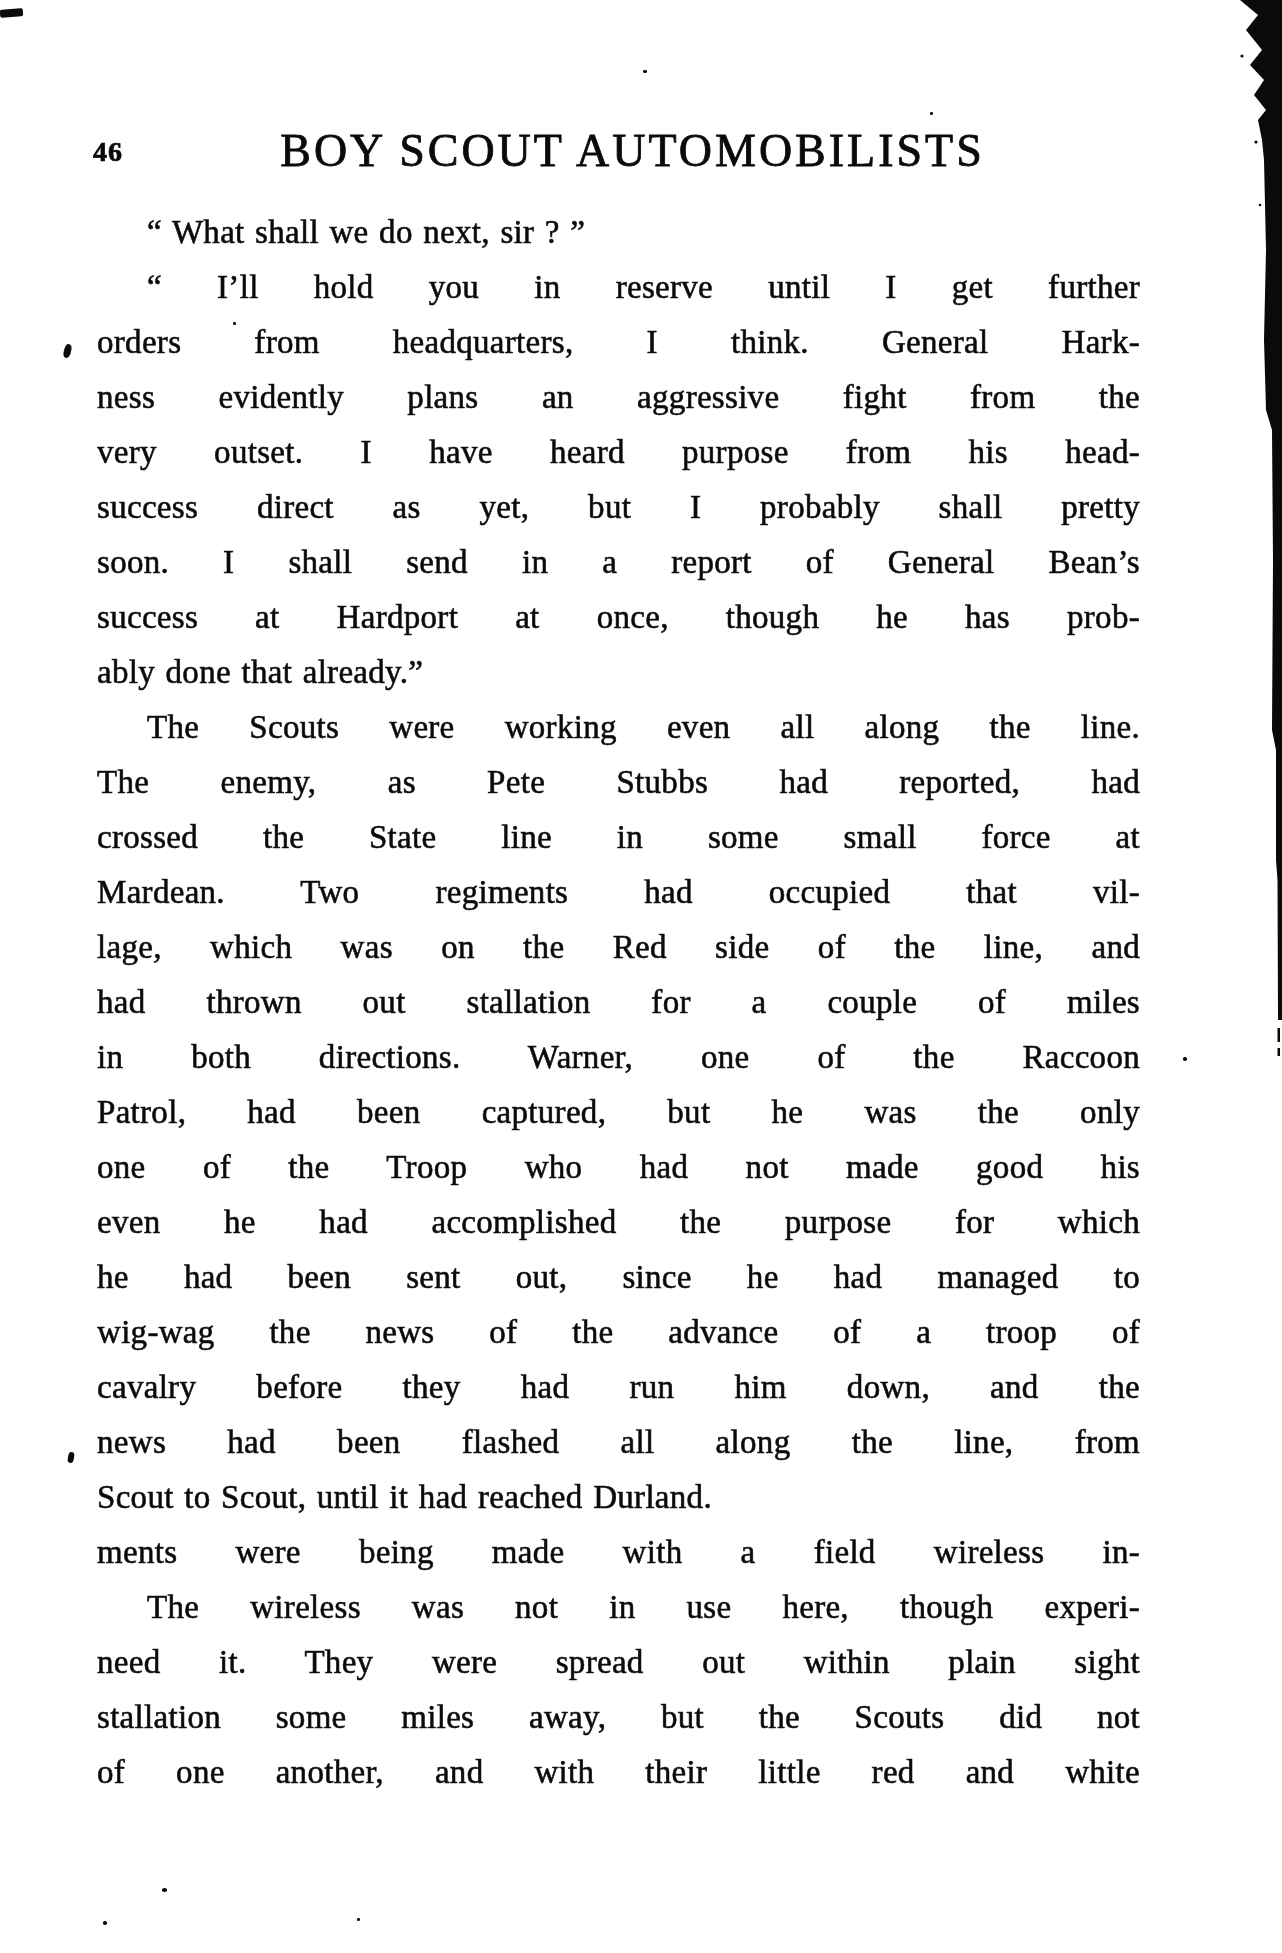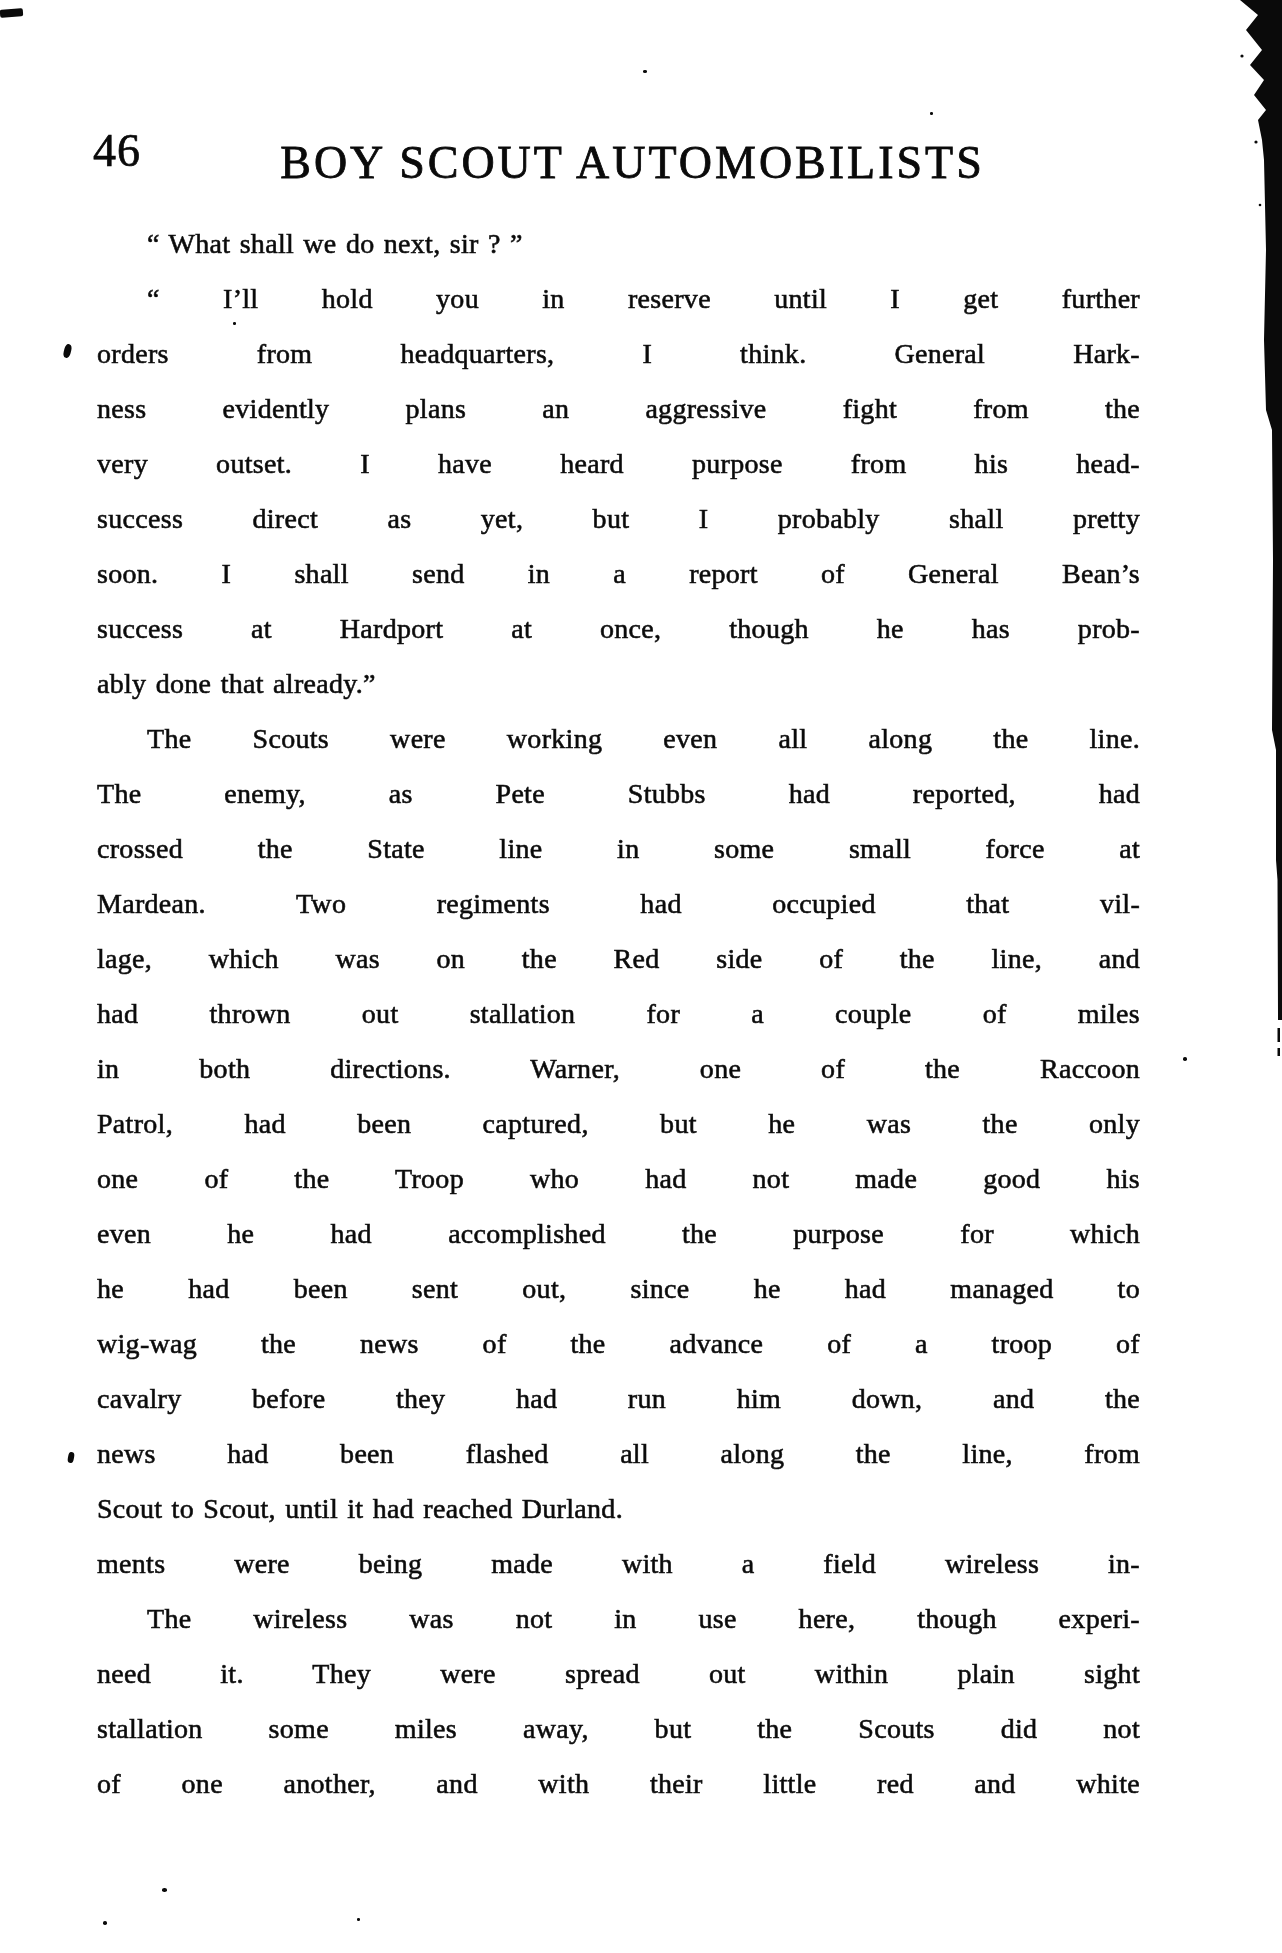--- a/index.html
+++ b/index.html
@@ -9,33 +9,33 @@
     background:#ffffff;
     overflow:hidden;
     font-family:"Liberation Serif","DejaVu Serif",serif;
     color:#0a0a0a;
   }
   
   .header{
     position:absolute;left:97px;top:124px;width:1043px;height:50px;
   }
   .pagenum{
-    position:absolute;left:-4px;top:0;
-    font-size:46px;font-weight:normal;letter-spacing:1px;
+    position:absolute;left:-4px;top:12px;
+    font-size:28px;font-weight:bold;letter-spacing:1px;
     -webkit-text-stroke:0.7px #0a0a0a;
   }
   .runtitle{
-    position:absolute;left:calc(50% + 14px);top:12px;transform:translateX(-50%);
+    position:absolute;left:calc(50% + 14px);top:0;transform:translateX(-50%);
     font-size:46px;letter-spacing:3px;white-space:nowrap;
     -webkit-text-stroke:0.8px #0a0a0a;
   }
   
   .bodytext{
-    position:absolute;left:97px;top:216px;width:1043px;
-    font-size:28px;line-height:55px;
+    position:absolute;left:97px;top:205px;width:1043px;
+    font-size:33px;line-height:55px;
     letter-spacing:0.3px;word-spacing:2px;
     -webkit-text-stroke:0.6px #141414;
   }
   .line{
     height:55px;overflow:hidden;white-space:nowrap;
     text-align:justify;text-align-last:justify;
   }
   .line.nj{text-align:left;text-align-last:left;}
   .line.in{text-indent:50px;}
   

